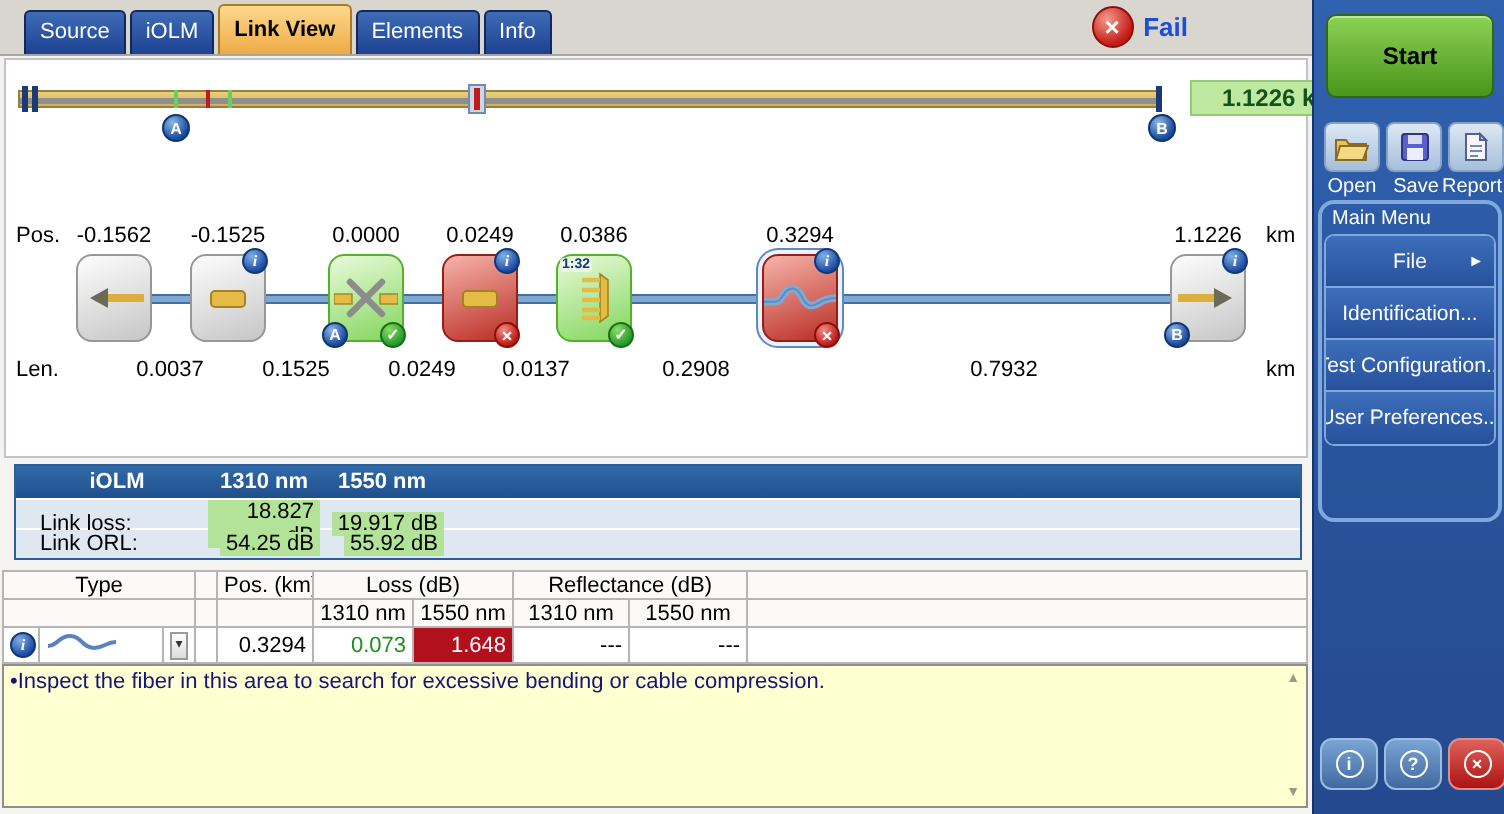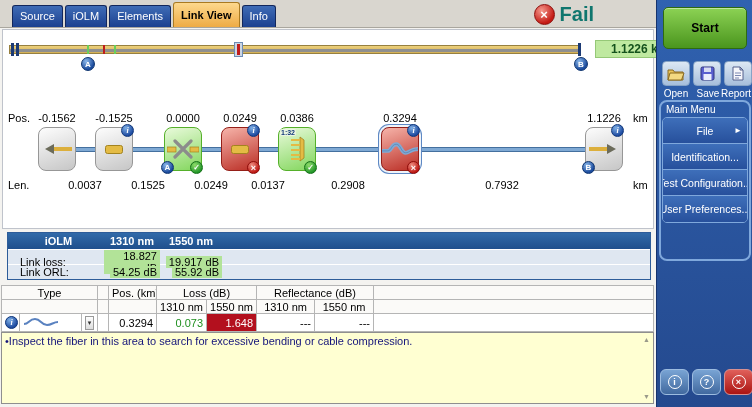--- a/index.html
+++ b/index.html
@@ -27,21 +27,21 @@
     background:linear-gradient(#fdd88d,#eeab45);
     border-color:#a97a22; color:#000; font-weight:bold;
   }
   .fail-wrap { position:absolute; right:62px; top:3px; display:flex; align-items:center; gap:5px; }
   .fail-icon {
     width:21px; height:21px; border-radius:50%;
     background:radial-gradient(circle at 35% 30%, #f59a8e, #c41a14 70%);
     border:1px solid #8d0d0a; color:#fff; font-weight:bold; font-size:13px;
     display:flex; align-items:center; justify-content:center;
   }
-  .fail-text { color:#0f766e; font-size:20px; font-weight:bold; }
+  .fail-text { color:#1d4ed8; font-size:13px; font-weight:bold; }
 
   
   .linkview {
     position:absolute; left:2px; top:29px; width:652px; height:200px;
     background:#fff; border:1px solid #bfc3cb;
   }
   .ov-bar {
     position:absolute; left:6px; top:15px; width:572px; height:9px;
     background:linear-gradient(#ecd07c,#d3af55);
     border:1px solid #97803f;
@@ -205,22 +205,22 @@
   }
 </style>
 </head>
 <body>
 
 <div class="app">
 
   <div class="tabbar">
     <div class="tab">Source</div>
     <div class="tab">iOLM</div>
+    <div class="tab active">Link View</div>
     <div class="tab">Elements</div>
-    <div class="tab active">Link View</div>
     <div class="tab">Info</div>
     <div class="fail-wrap">
       <div class="fail-icon">×</div>
       <div class="fail-text">Fail</div>
     </div>
   </div>
 
   <div class="linkview">
 
     <div class="ov-bar">

